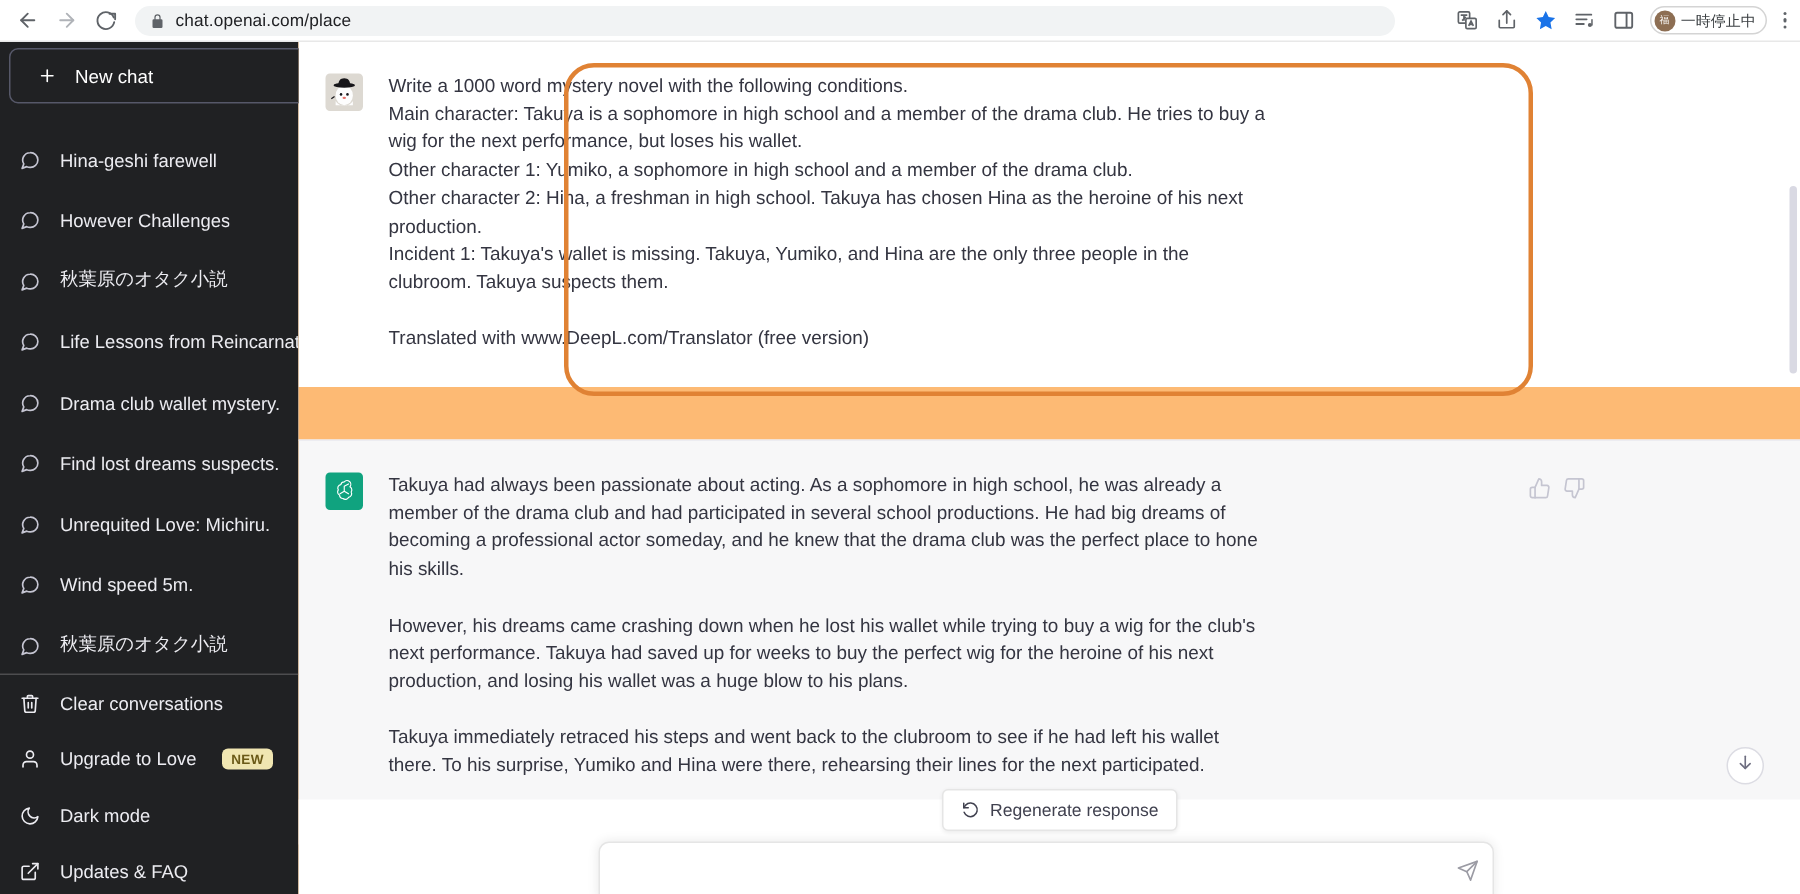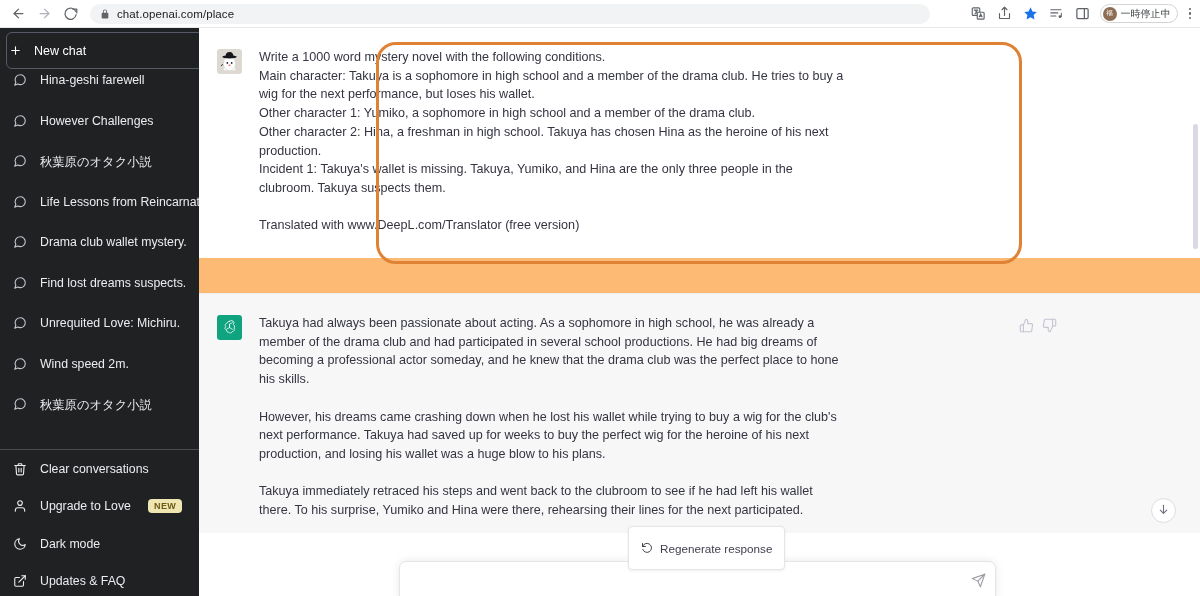--- a/index.html
+++ b/index.html
@@ -82,30 +82,30 @@
     color: #ececf1;
     overflow: hidden;
   }
   .new-chat {
     position: absolute; top: 4px; left: 6px;
     width: 202px; height: 37px;
     border: 1px solid #565869;
     border-radius: 6px;
     display: flex; align-items: center;
     gap: 12px;
-    padding-left: 2px;
+    padding-left: 18px;
     background: #202123;
     z-index: 5;
   }
   .new-chat-label { font-size: 12.5px; color: #fff; }
   .plus-icon { color: #fff; display: flex; }
   .chat-list { position: absolute; top: 47px; left: 0; width: 199px; }
   .chat-item {
     height: 40.5px;
-    display: flex; align-items: flex-start;
+    display: flex; align-items: flex-end;
     gap: 12px;
     padding-left: 13px;
     color: #ececf1;
   }
   .chat-item .label {
     font-size: 12.3px;
     white-space: nowrap;
     overflow: hidden;
     color: #ececf1;
   }
@@ -184,21 +184,21 @@
     position: absolute; right: 143px; top: 24px;
     display: flex; gap: 8px;
     color: #c5c5d1;
   }
   .fb-icon { width: 15px; height: 15px; display: flex; }
 
   
   .regenerate-btn {
     position: absolute;
     left: 429px; top: 498px;
-    height: 44px;
+    height: 28px;
     background: #fff;
     border: 1px solid #e5e5e5;
     border-radius: 4px;
     display: flex; align-items: center;
     gap: 7px;
     padding: 0 12px;
     font-size: 11.7px;
     color: #40414f;
     box-shadow: 0 1px 3px rgba(0,0,0,0.07);
     z-index: 9;
@@ -415,21 +415,21 @@
             </svg>
           </span>
         <span class="label">Unrequited Love: Michiru.</span>
       </div>
       <div class="chat-item">
         <span class="chat-icon">
             <svg width="14" height="14" viewBox="0 0 24 24" fill="none" stroke="currentColor" stroke-width="1.9" stroke-linecap="round" stroke-linejoin="round">
               <path d="M21 11.5a8.4 8.4 0 0 1-9 8.4 8.5 8.5 0 0 1-3.8-.9L3 21l1.9-5.1A8.4 8.4 0 0 1 12 3.1a8.4 8.4 0 0 1 9 8.4z"></path>
             </svg>
           </span>
-        <span class="label">Wind speed 2m.</span>
+        <span class="label">Wind speed 5m.</span>
       </div>
       <div class="chat-item">
         <span class="chat-icon">
             <svg width="14" height="14" viewBox="0 0 24 24" fill="none" stroke="currentColor" stroke-width="1.9" stroke-linecap="round" stroke-linejoin="round">
               <path d="M21 11.5a8.4 8.4 0 0 1-9 8.4 8.5 8.5 0 0 1-3.8-.9L3 21l1.9-5.1A8.4 8.4 0 0 1 12 3.1a8.4 8.4 0 0 1 9 8.4z"></path>
             </svg>
           </span>
         <span class="label">秋葉原のオタク小説</span>
       </div>
     </div>

